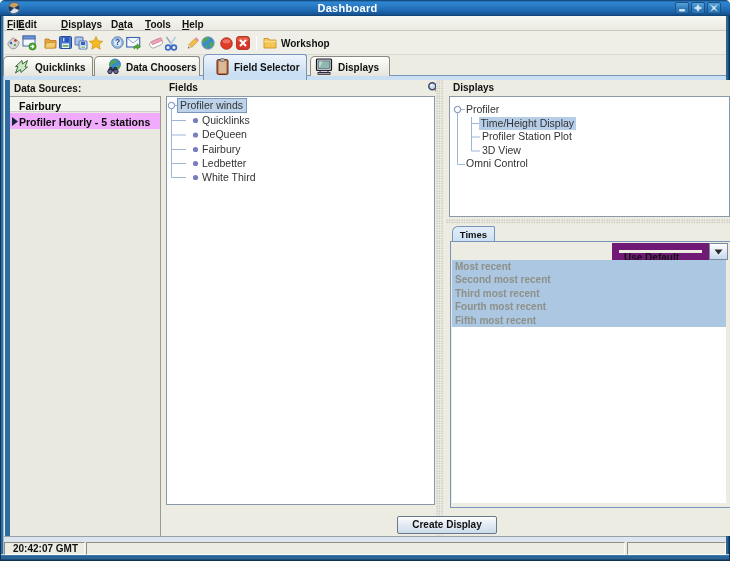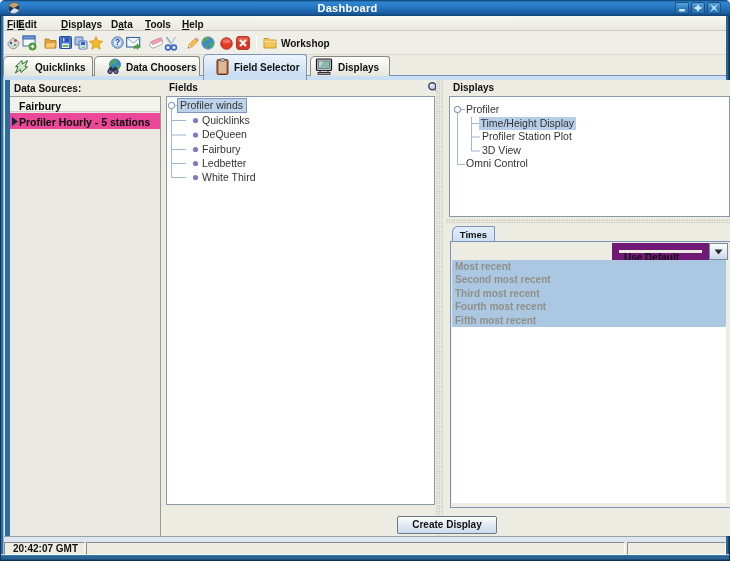--- a/index.html
+++ b/index.html
@@ -27,21 +27,21 @@
 #tabband{left:4px;top:75px;width:722px;height:5px;background:#cbdff3;border-top:1px solid #7a93b8;}
 .tab{top:56px;height:20px;border:1px solid #8a8a82;border-bottom:none;border-radius:5px 3px 0 0;background:linear-gradient(180deg,#fdfdfb,#e6e6de);font-size:10px;font-weight:bold;color:#111;}
 .tab .tx{position:absolute;top:5px;}
 .tabsel{top:54px;height:26px;background:linear-gradient(180deg,#eef4fc 0%,#cbdff3 75%,#cbdff3 100%);border:1px solid #7a93b8;border-bottom:none;z-index:3;}
 
 #content{left:10px;top:80px;width:722px;height:456px;background:#ecece3;}
 
 #dslabel{left:4px;top:3px;font-size:10px;font-weight:bold;color:#111;}
 #dslist{left:0px;top:16px;width:151px;height:440px;border-top:1px solid #9a9a92;border-right:1px solid #9a9a92;background:#e9e9e1;}
 #row1{left:0;top:0;width:150px;height:15px;background:#f3f3ed;border-bottom:1px solid #cfcfc7;}
-#row2{left:0;top:16px;width:150px;height:16px;background:#ec4899;}
+#row2{left:0;top:16px;width:150px;height:16px;background:#f0abfc;}
 .lrowt{position:absolute;left:9px;top:3px;font-size:10.5px;font-weight:bold;color:#0a0a0a;white-space:nowrap;}
 
 #fieldshead{left:159px;top:2px;font-size:10px;font-weight:bold;color:#111;}
 #fieldspanel{left:156px;top:16px;width:269px;height:409px;background:#fff;border:1px solid #8a99a8;}
 
 #disphead{left:443px;top:2px;font-size:10px;font-weight:bold;color:#111;}
 #disppanel{left:439px;top:16px;width:281px;height:121px;background:#fff;border:1px solid #8a99a8;}
 #hatch{left:436px;top:139px;width:286px;height:5px;background:#ecece3;background-image:radial-gradient(circle at 1px 1px,#c0c0b8 0.6px,transparent 0.7px);background-size:2.5px 2.5px;}
 #vsplit{left:426px;top:0px;width:7px;height:456px;background:#ecece3;background-image:radial-gradient(circle at 1px 1px,#c0c0b8 0.6px,transparent 0.7px);background-size:2.5px 2.5px;}
 

